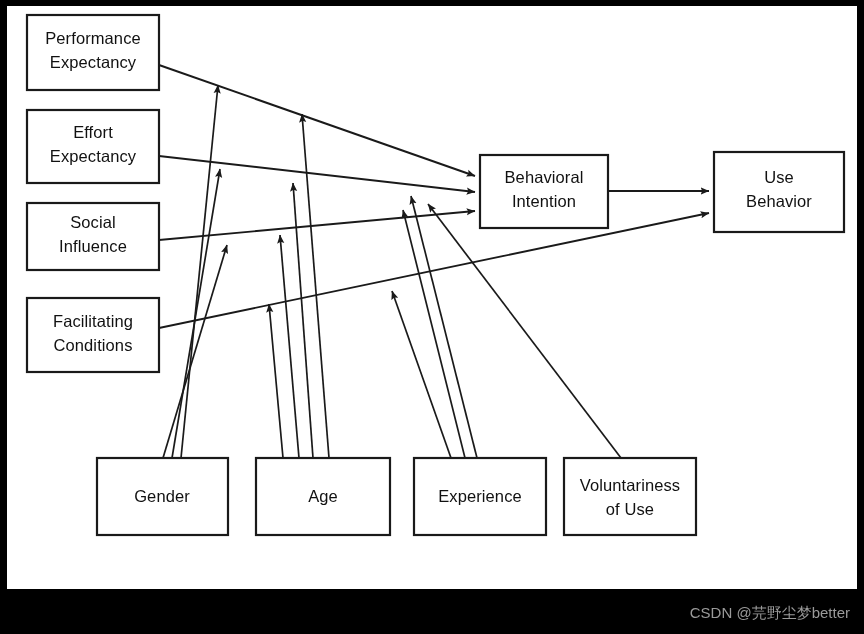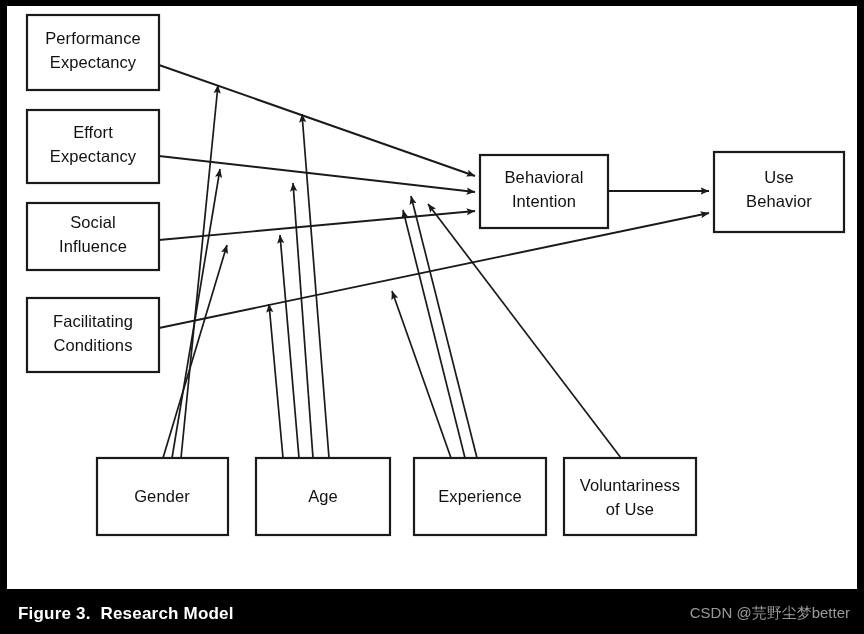--- a/index.html
+++ b/index.html
@@ -204,16 +204,15 @@
 
       <g>
         <rect class="node-box" x="557" y="452" width="132" height="77"></rect>
         <text class="node-label" x="623" y="481">Voluntariness</text>
         <text class="node-label" x="623" y="505">of Use</text>
       </g>
     </svg>
   </div>
 
   <div id="caption-bar"></div>
-  <div id="caption-text">Figure 3.  Research Model</div>
   <div id="watermark">CSDN @芫野尘梦better</div>
 
 </div>
 
 </body></html>

